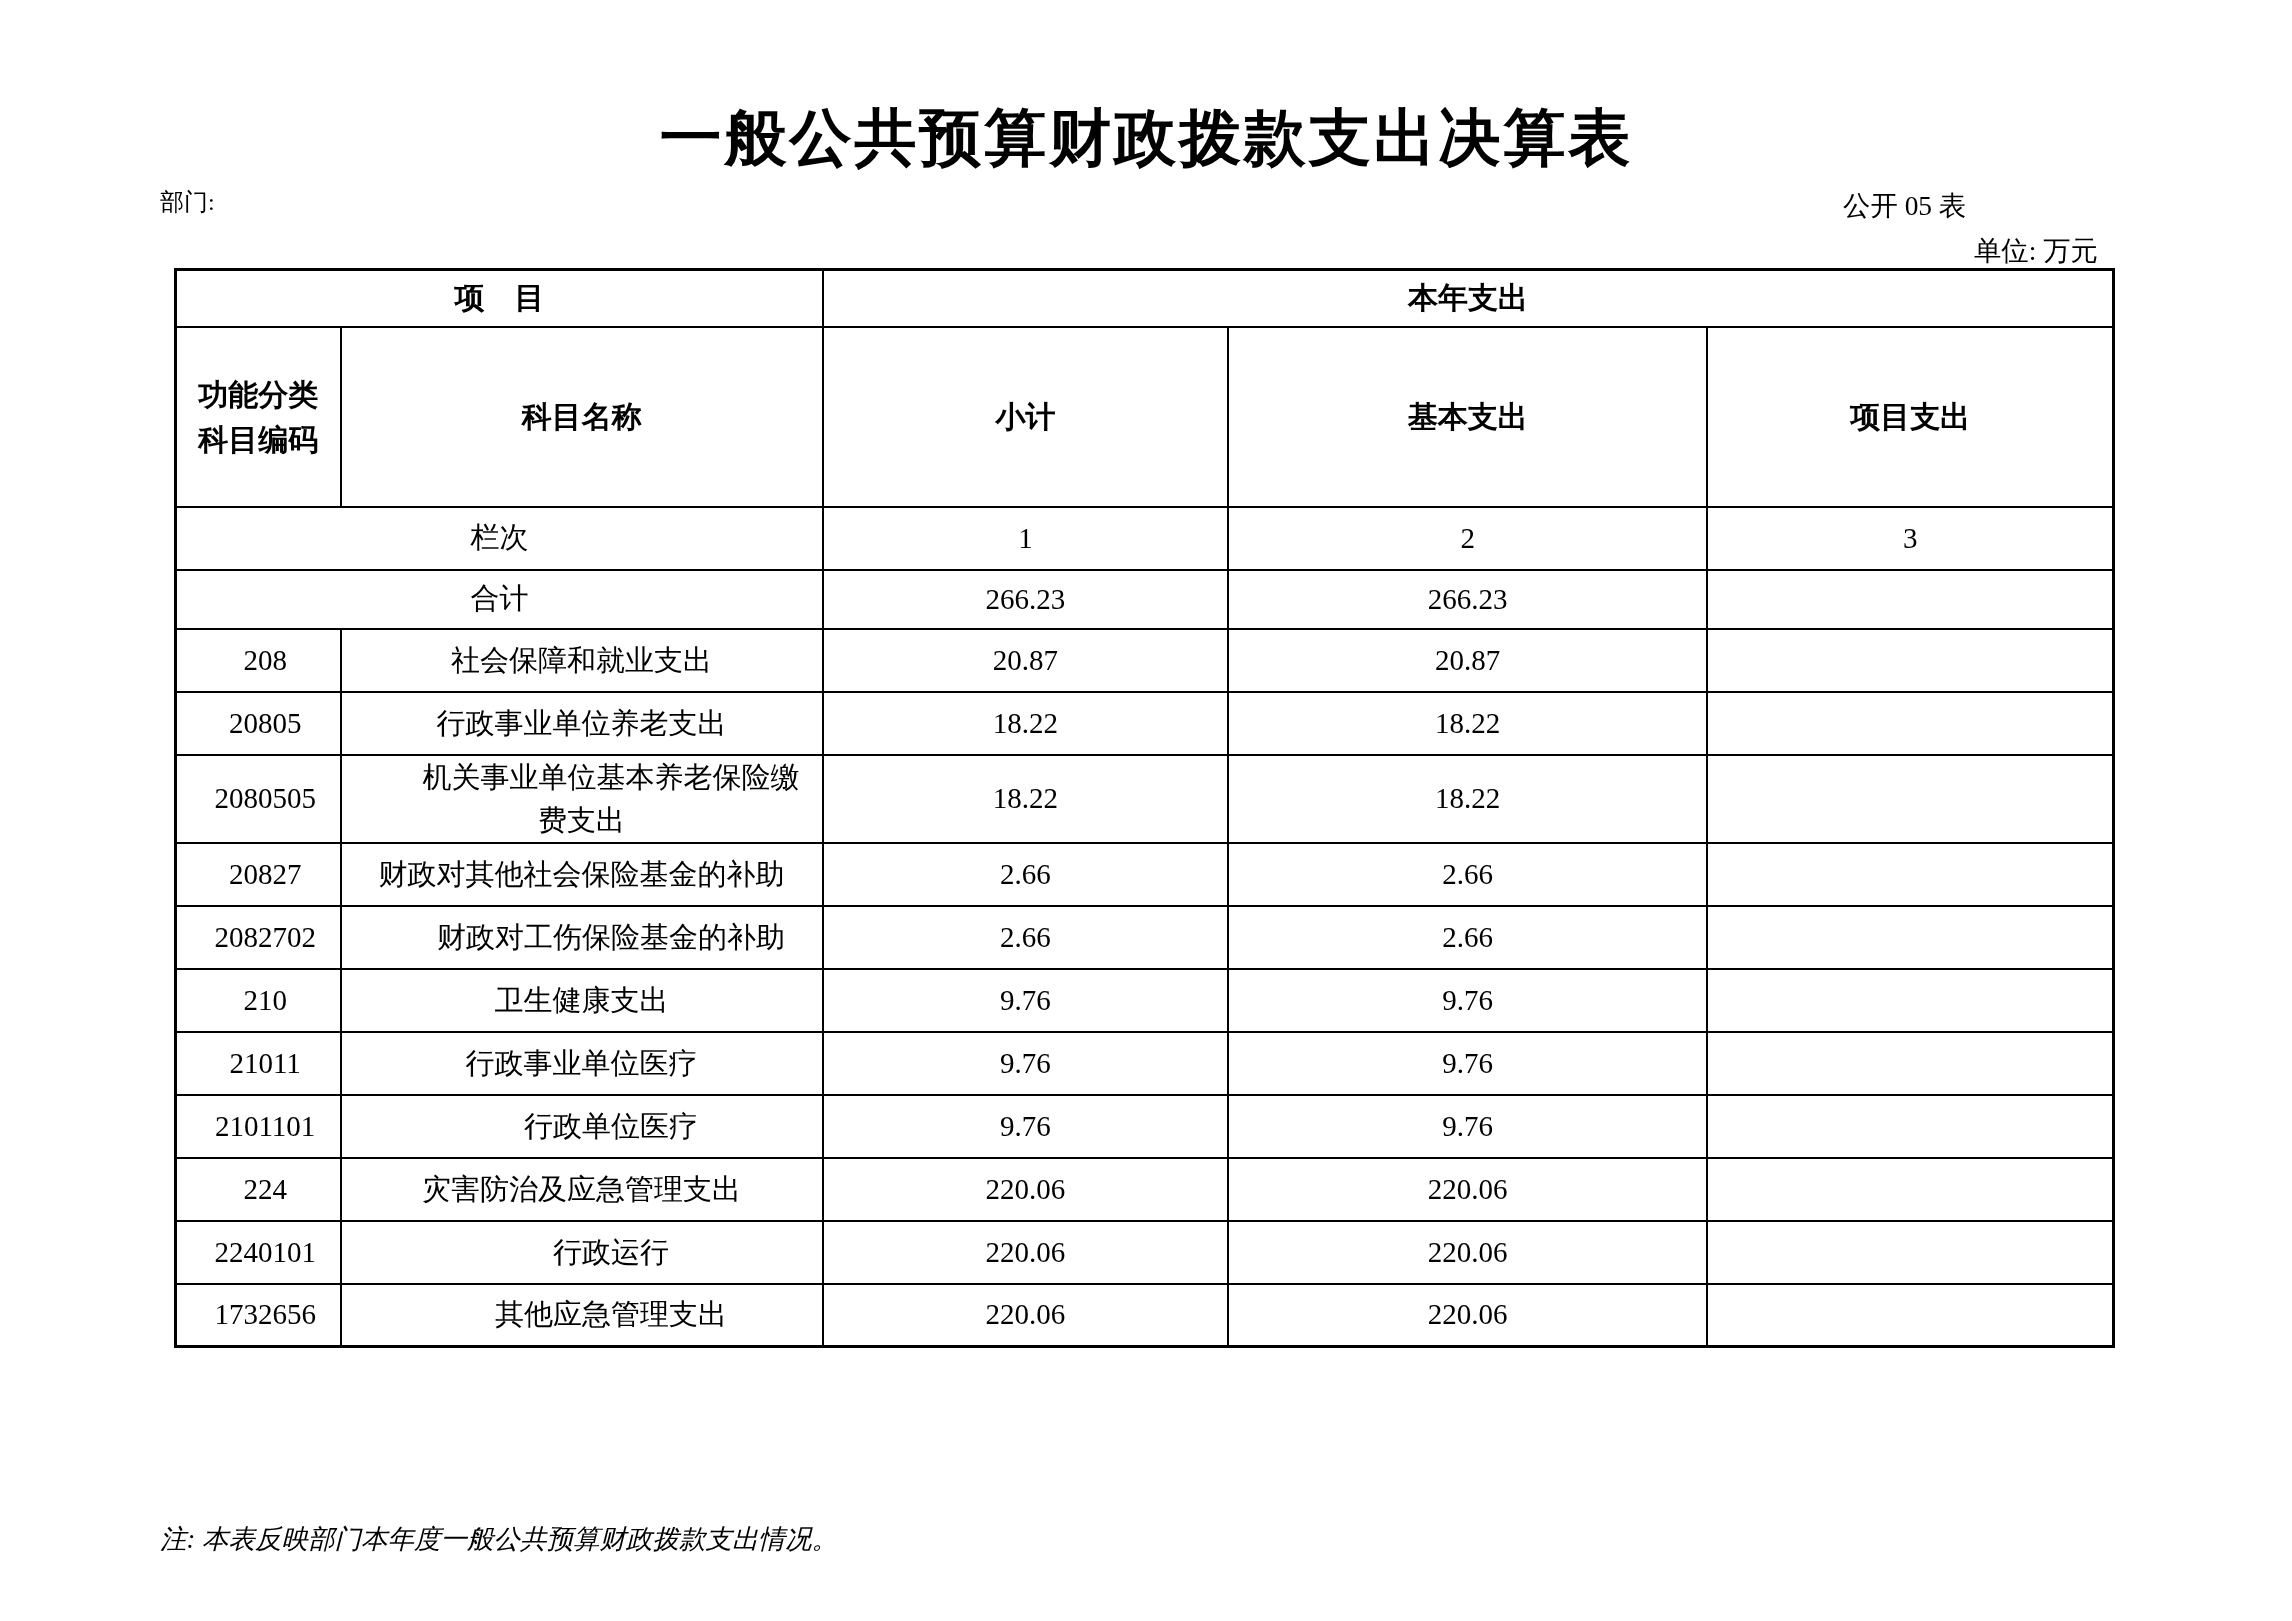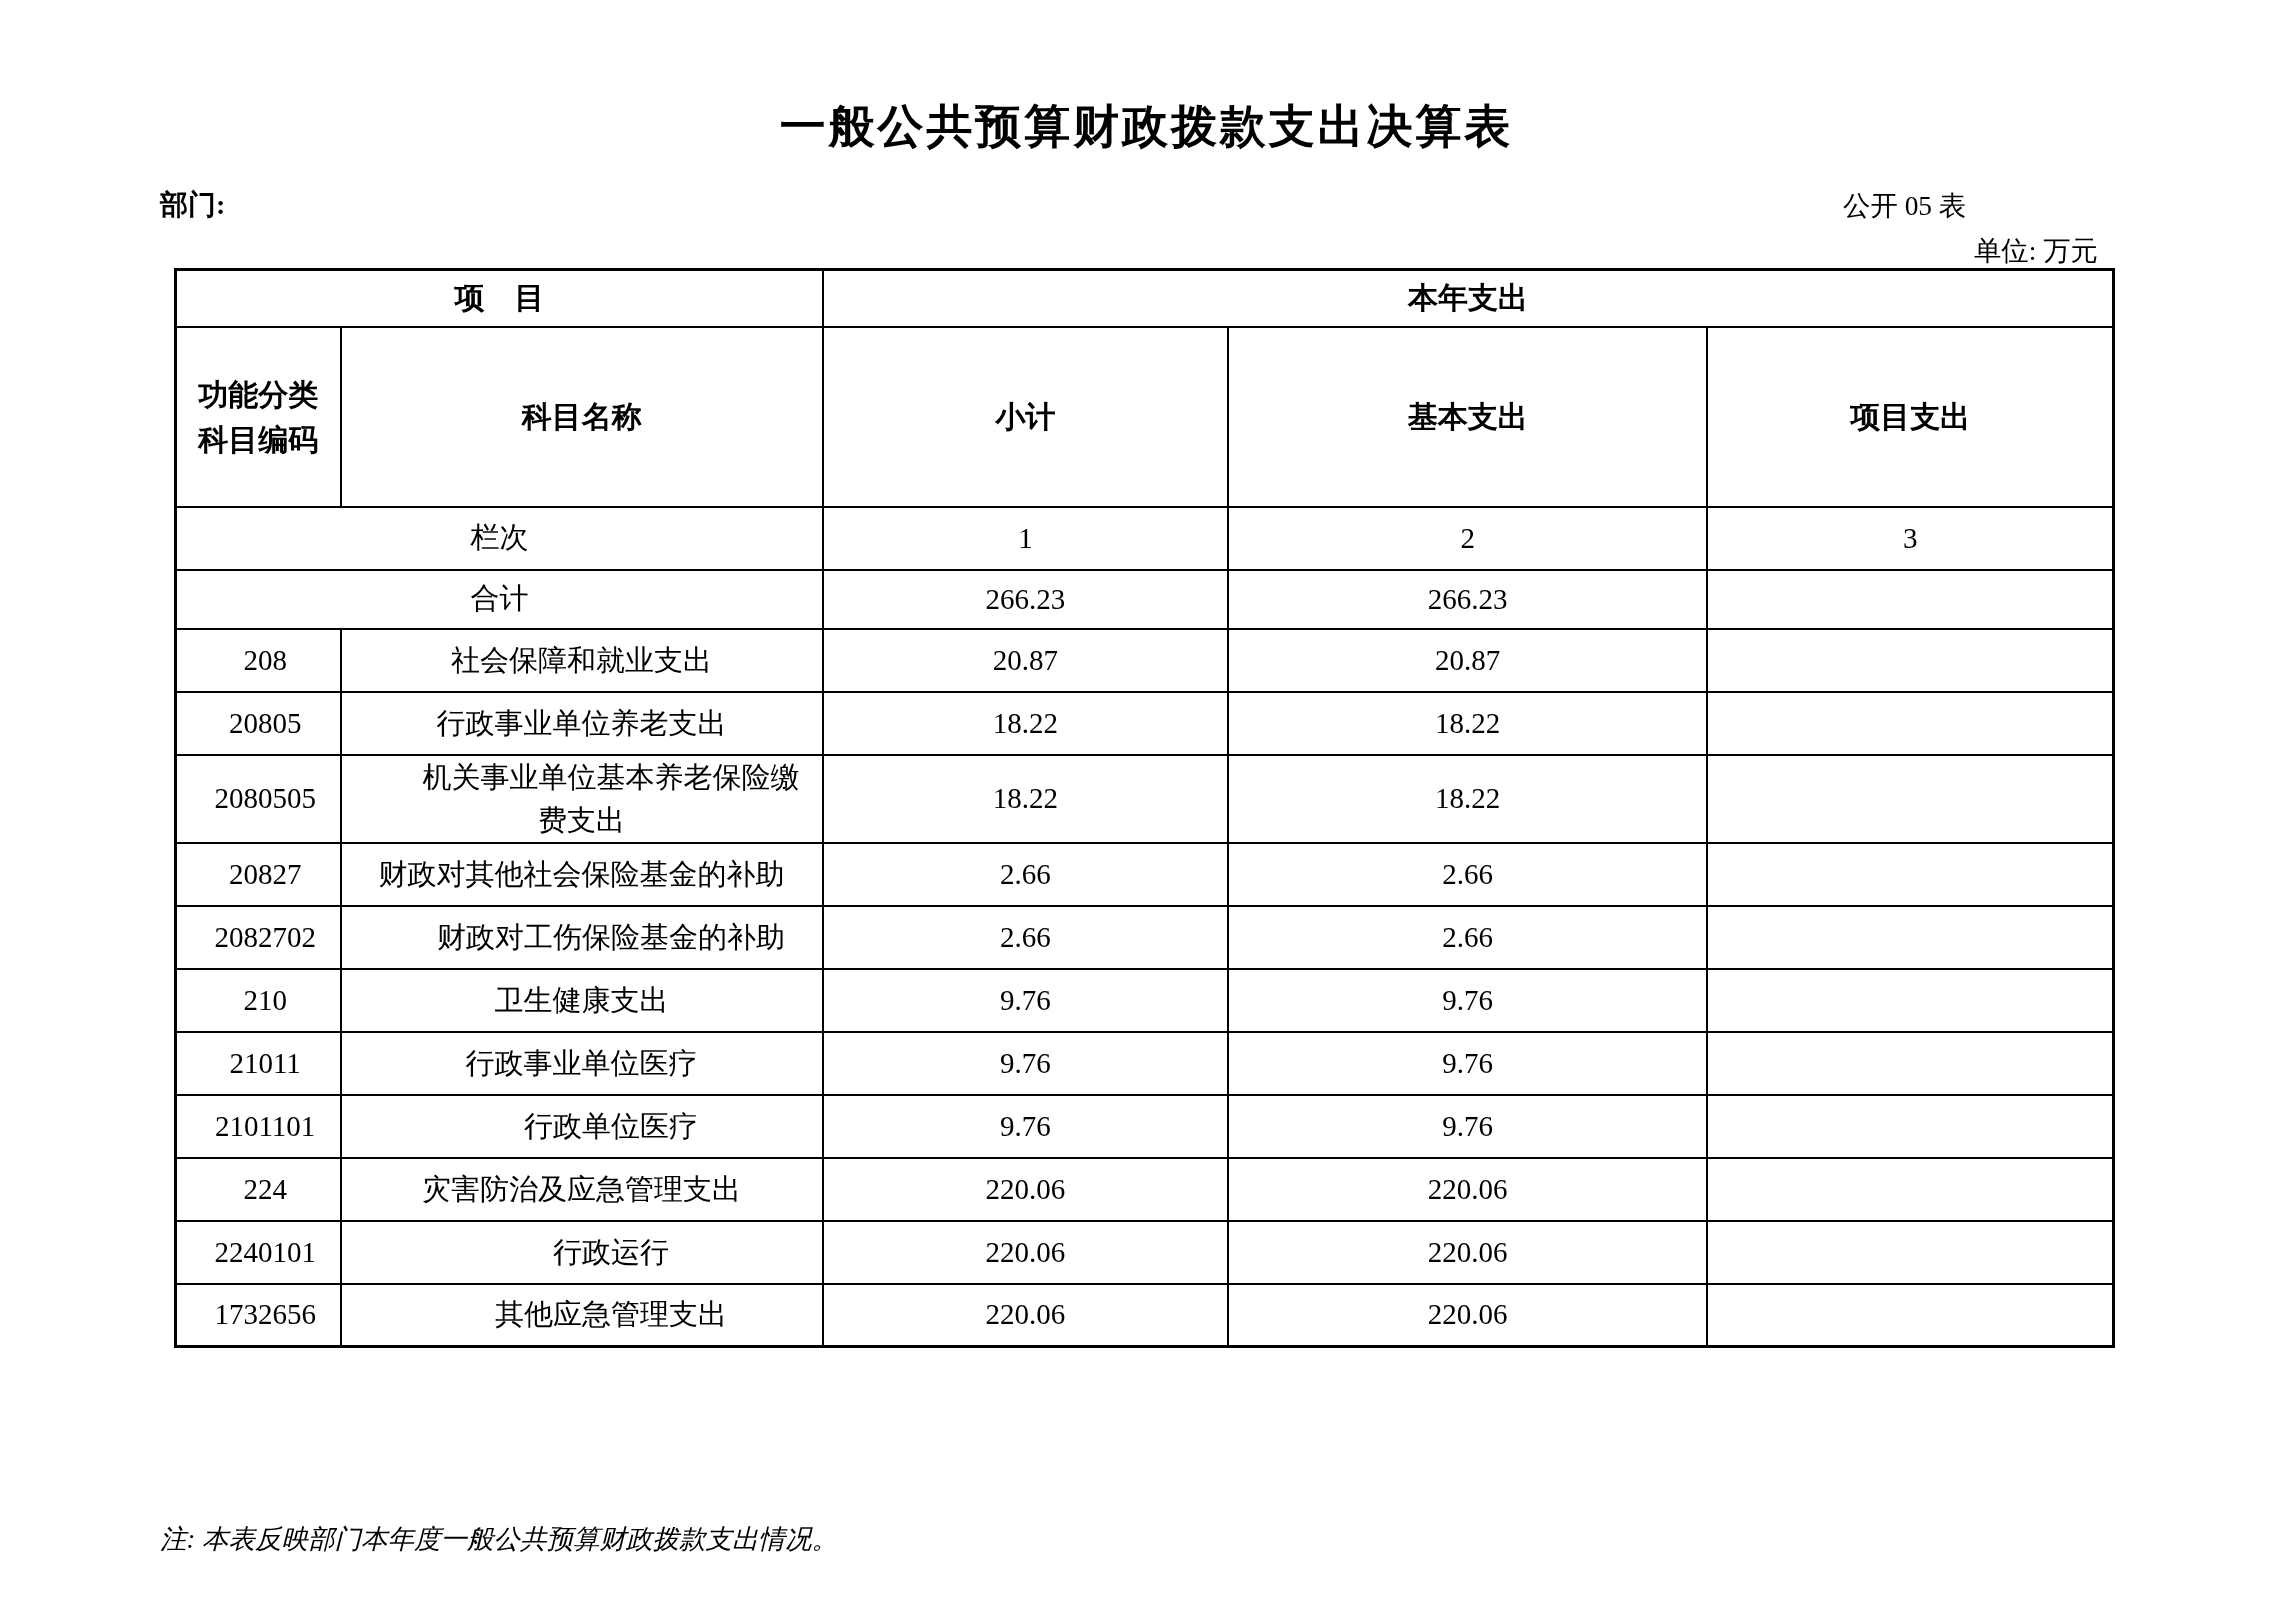--- a/index.html
+++ b/index.html
@@ -11,30 +11,29 @@
     background:#ffffff;
     color:#000000;
     font-family:"Liberation Serif","DejaVu Serif",serif;
     overflow:hidden;
   }
   .title {
     position:absolute;
     top:96px; left:0;
     width:100%;
     text-align:center;
-    font-size:46px;
+    font-size:62px;
     font-weight:bold;
     letter-spacing:2.9px;
     font-family:"Liberation Serif","DejaVu Serif",serif;
   }
   .meta-dept {
     position:absolute;
     top:186px; left:160px;
-    font-size:28px;
-    font-weight:bold;
+    font-size:24px;
   }
   .meta-public {
     position:absolute;
     top:188px; left:1843px;
     font-size:27.4px;
   }
   .meta-unit {
     position:absolute;
     top:233px; right:195px;
     font-size:27.4px;

